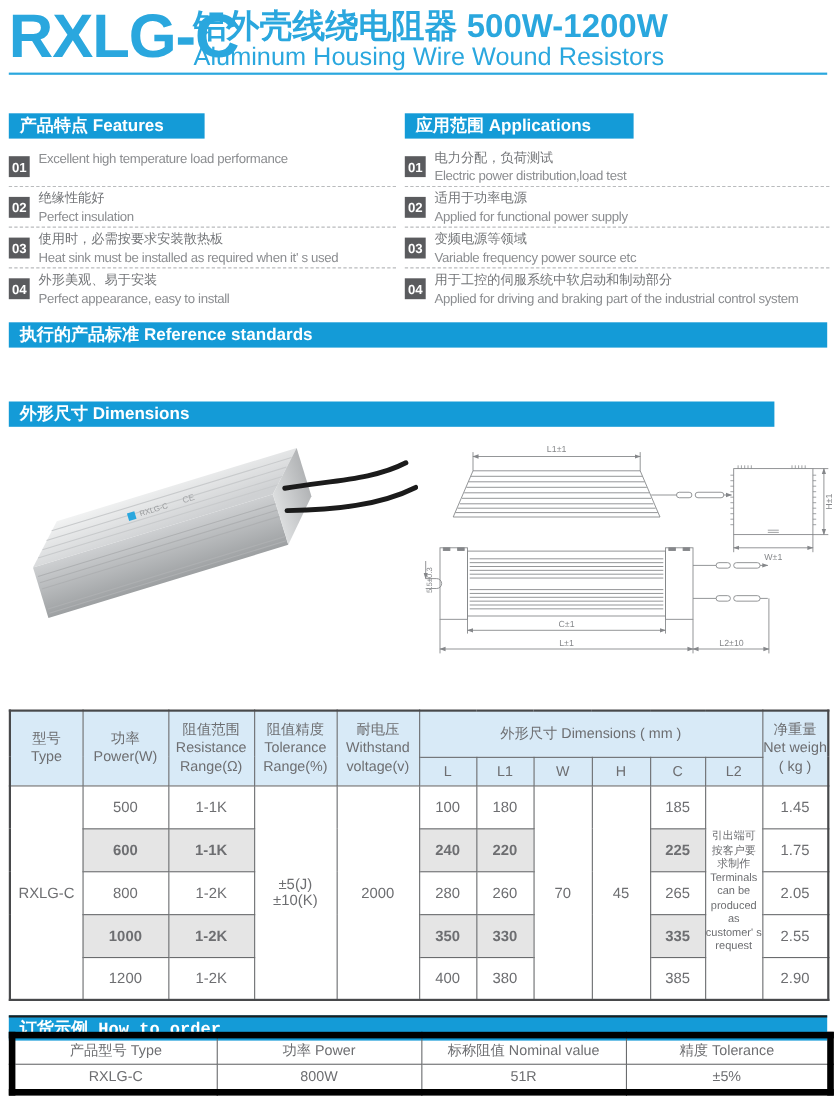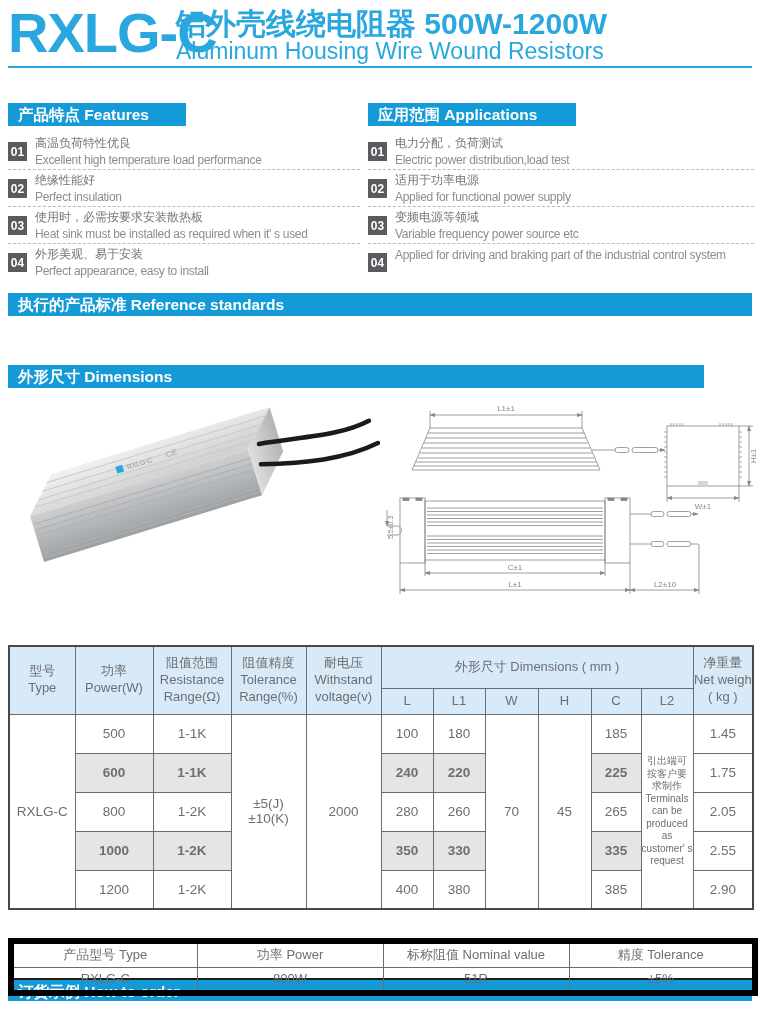--- a/index.html
+++ b/index.html
@@ -67,21 +67,20 @@
   <div class="model">RXLG-C</div>
   <div class="title-zh">铝外壳线绕电阻器 500W-1200W</div>
   <div class="title-en">Aluminum Housing Wire Wound Resistors</div>
   <div class="head-rule"></div>
 
   <div class="bar" style="left:8px; top:103px; width:178px;">产品特点 Features</div>
   <div class="col col-left">
     <div class="item">
       <div class="badge">01</div>
       <div class="itxt">
-          <div class="zh">高温负荷特性优良</div>
         <div class="en">Excellent high temperature load performance</div>
         </div>
     </div>
     <div class="item">
       <div class="badge">02</div>
       <div class="itxt">
           <div class="zh">绝缘性能好</div>
         <div class="en">Perfect insulation</div>
         </div>
     </div>
@@ -120,20 +119,21 @@
     <div class="item">
       <div class="badge">03</div>
       <div class="itxt">
           <div class="zh">变频电源等领域</div>
         <div class="en">Variable frequency power source etc</div>
         </div>
     </div>
     <div class="item last">
       <div class="badge">04</div>
       <div class="itxt">
+          <div class="zh">用于工控的伺服系统中软启动和制动部分</div>
         <div class="en">Applied for driving and braking part of the industrial control system</div>
         </div>
     </div>
   </div>
 
   <div class="bar" style="left:8px; top:293px; width:744px;">执行的产品标准 Reference standards</div>
 
   <div class="bar" style="left:8px; top:365px; width:696px;">外形尺寸 Dimensions</div>
 
   <svg class="photo-svg" width="370" height="215" viewBox="0 0 370 215">
@@ -359,21 +359,21 @@
         <td>1200</td>
         <td>1-2K</td>
         <td>400</td>
         <td>380</td>
         <td>385</td>
         <td>2.90</td>
       </tr>
     </tbody>
   </table>
 
-  <div class="bar order-bar" style="left:8px; top:978px; width:744px;">订货示例  How to order</div>
+  <div class="bar order-bar" style="left:8px; top:923px; width:744px;font-family:Liberation Mono, monospace;">订货示例  How to order</div>
   <table class="order">
     <colgroup>
         <col style="width:186px">
         <col style="width:186px">
         <col style="width:186px">
         <col style="width:186px">
       </colgroup>
     <tbody>
       <tr>
         <td>产品型号  Type</td>

